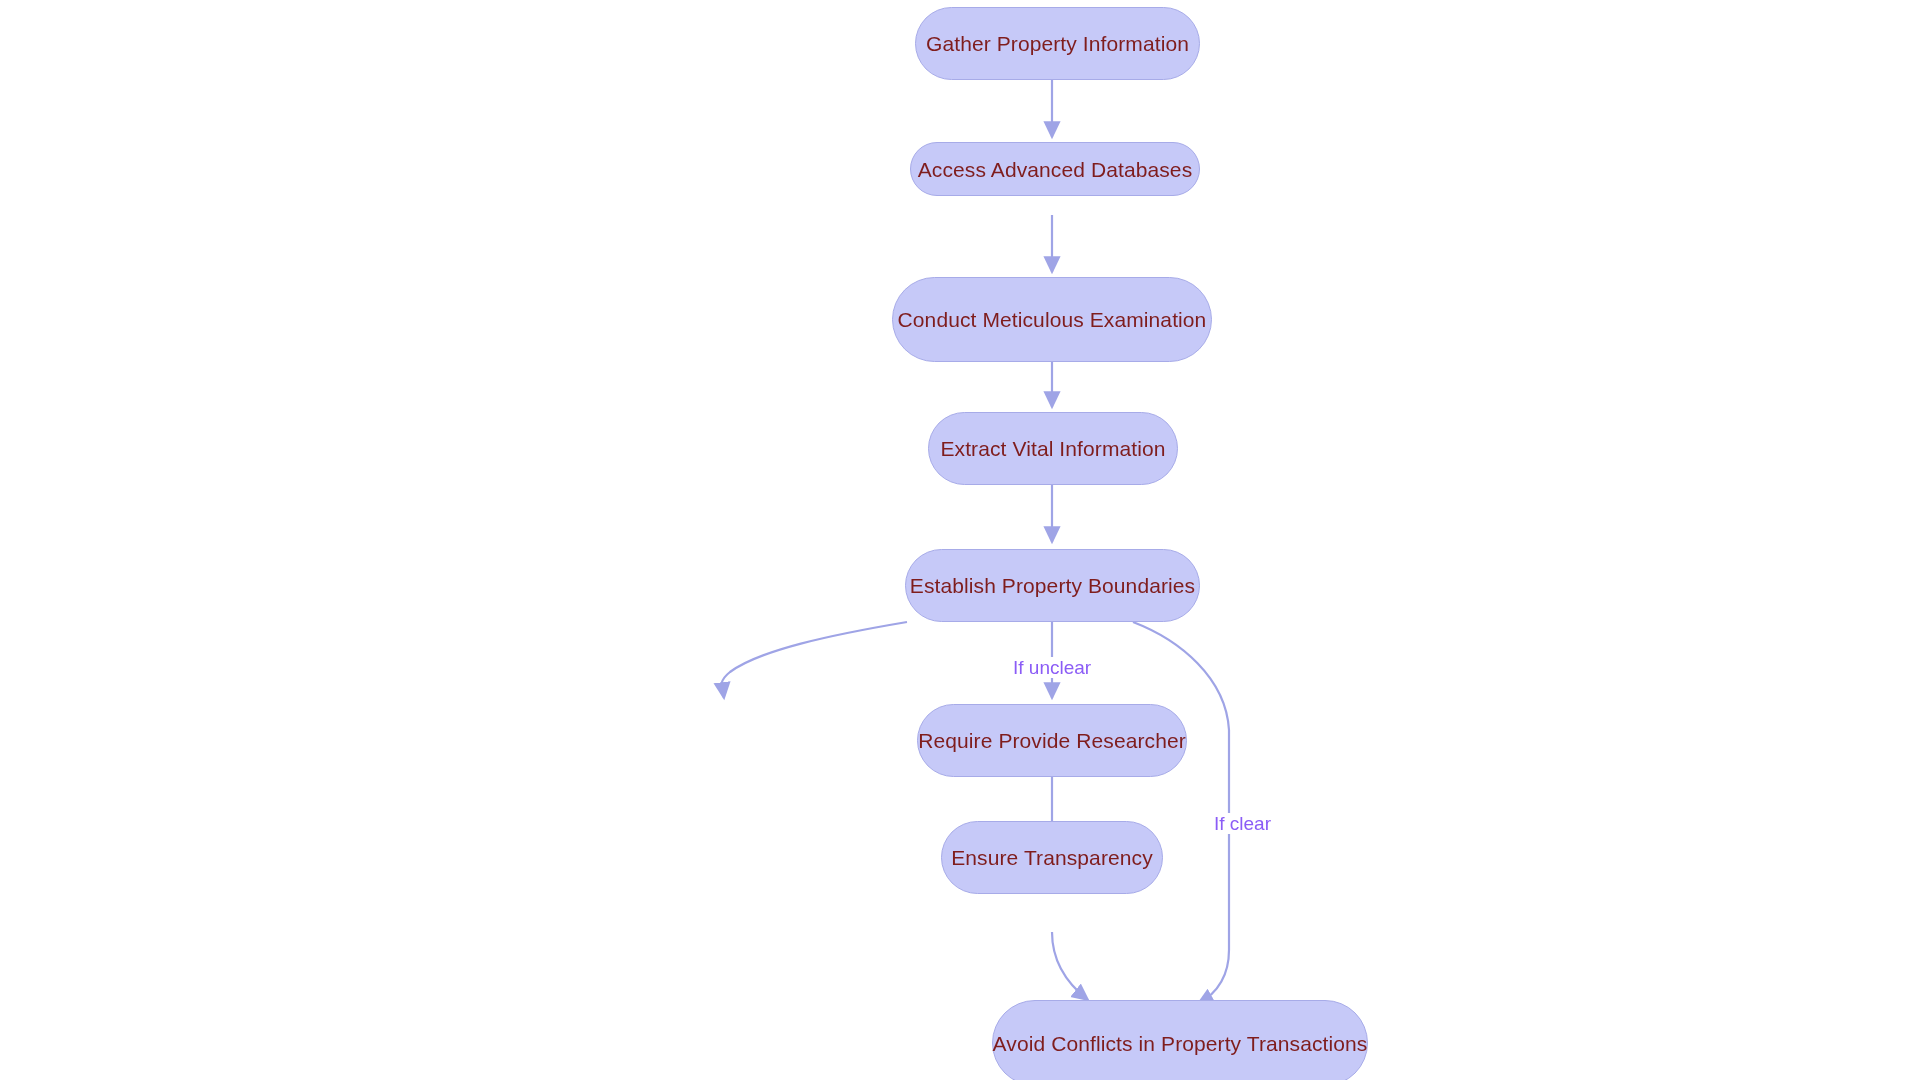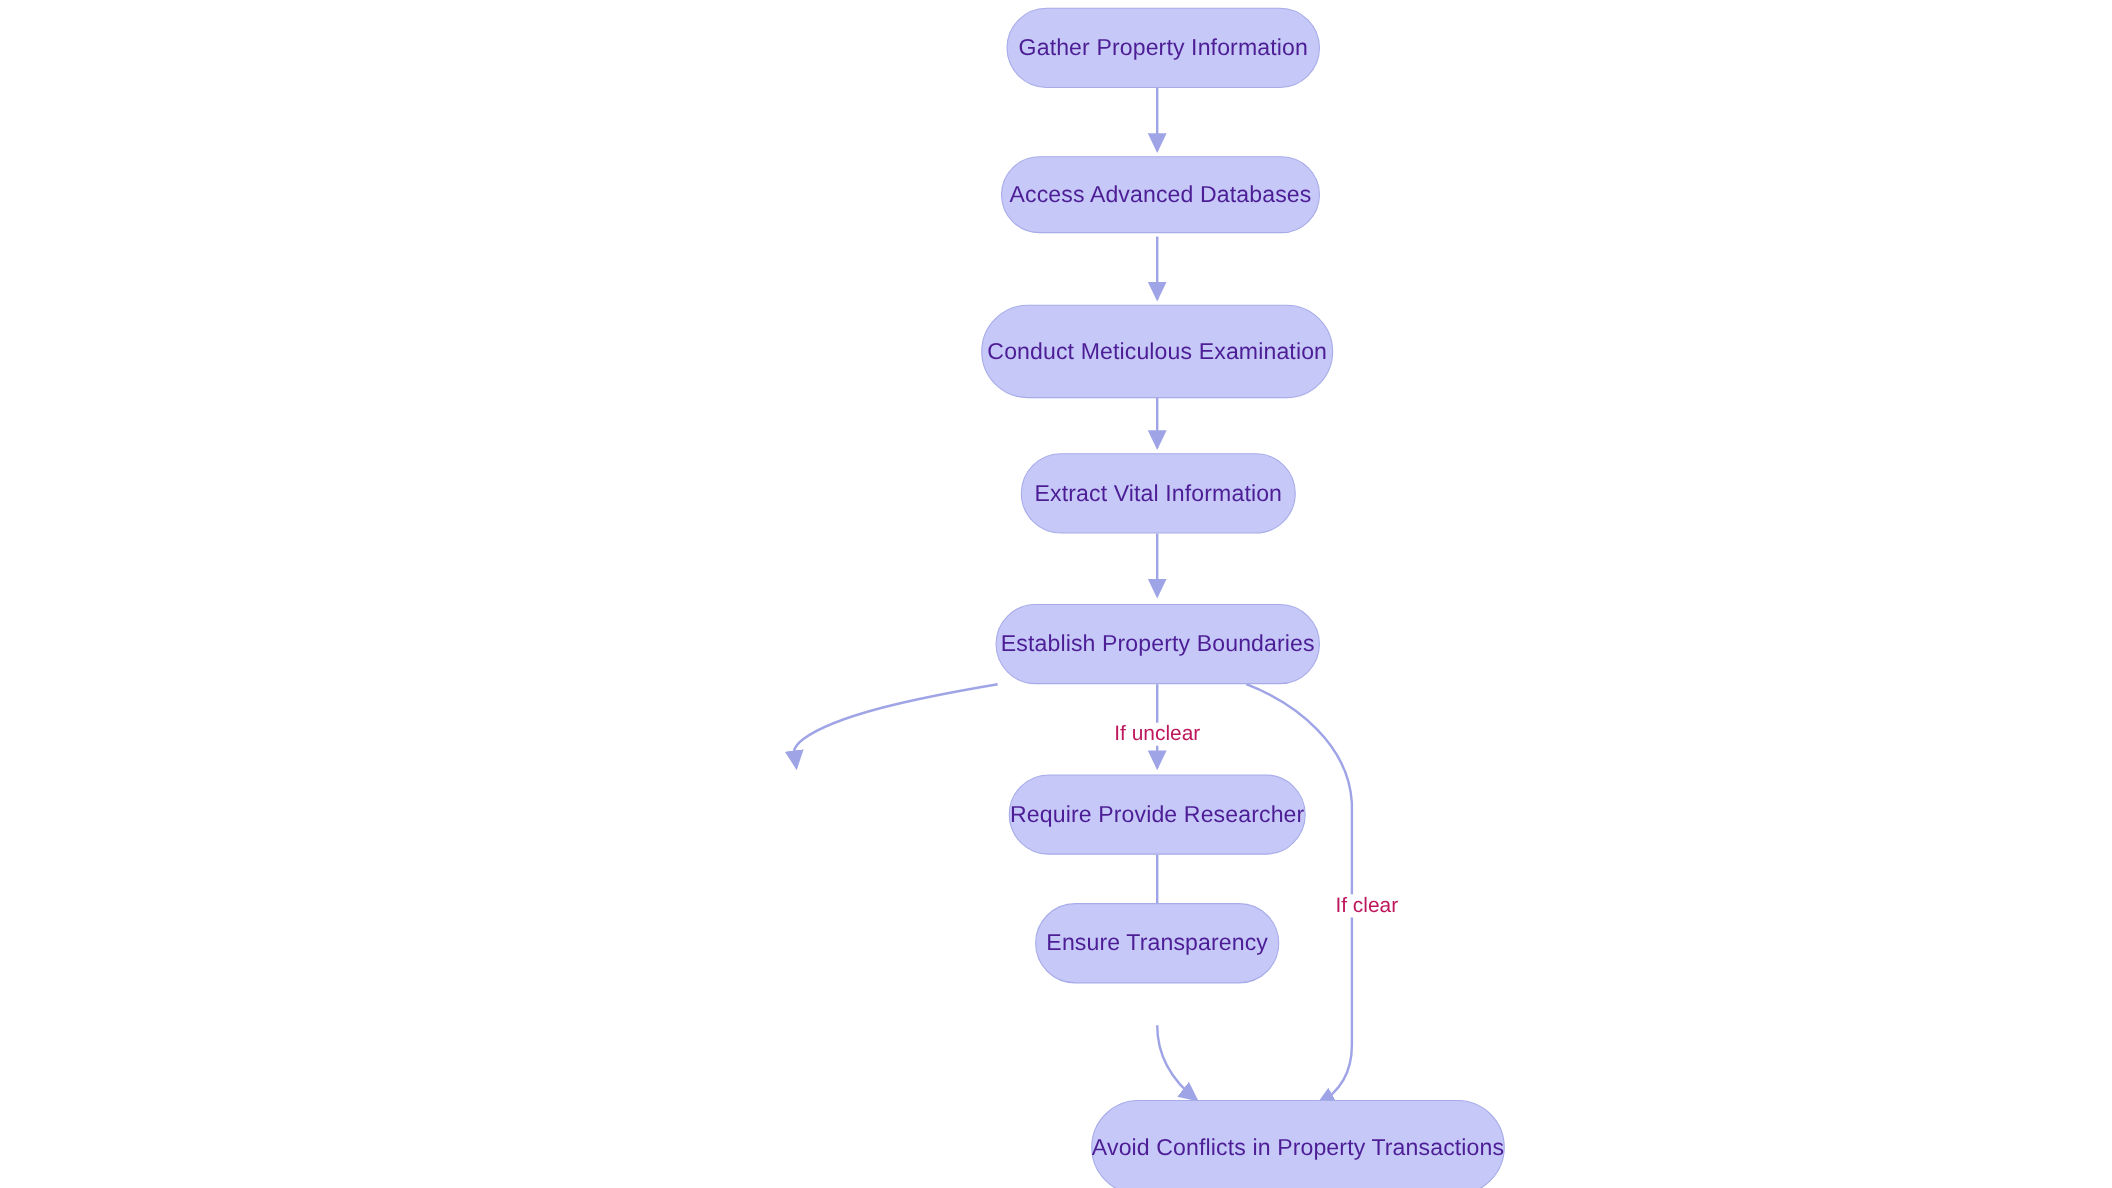--- a/index.html
+++ b/index.html
@@ -28,33 +28,33 @@
   }
   .node {
     position: absolute;
     box-sizing: border-box;
     background: #c6c9f8;
     border: 1.3px solid #a7abe8;
     border-radius: 999px;
     display: flex;
     align-items: center;
     justify-content: center;
-    color: #4c1d95;
+    color: #7f1d1d;
     font-size: 21px;
     font-family: "Liberation Sans", sans-serif;
     letter-spacing: 0.1px;
     white-space: nowrap;
     line-height: 1;
   }
   .node-label {
     pointer-events: none;
   }
   .edge-label {
     position: absolute;
-    color: #be185d;
+    color: #8b5cf6;
     font-size: 19px;
     font-family: "Liberation Sans", sans-serif;
     white-space: nowrap;
     background: #ffffff;
     padding: 1px 3px;
     line-height: 1;
   }
 </style>
 </head>
 <body>
@@ -84,21 +84,21 @@
 
     <path d="M1052,777 L1052,853" fill="none" stroke="#9fa4e6" stroke-width="2.2" marker-end="url(#arrowhead)"></path>
 
     <path d="M1052,932 C1052,960 1065,982 1088,1000" fill="none" stroke="#9fa4e6" stroke-width="2.2" marker-end="url(#arrowhead)"></path>
   </svg>
 
   <div class="node" style="left:915px; top:7px; width:285px; height:73px;">
     <span class="node-label">Gather Property Information</span>
   </div>
 
-  <div class="node" style="left:910px; top:142px; width:290px; height:70px;">
+  <div class="node" style="left:910px; top:142px; width:290px; height:54px;">
     <span class="node-label">Access Advanced Databases</span>
   </div>
 
   <div class="node" style="left:892px; top:277px; width:320px; height:85px;">
     <span class="node-label">Conduct Meticulous Examination</span>
   </div>
 
   <div class="node" style="left:928px; top:412px; width:250px; height:73px;">
     <span class="node-label">Extract Vital Information</span>
   </div>

